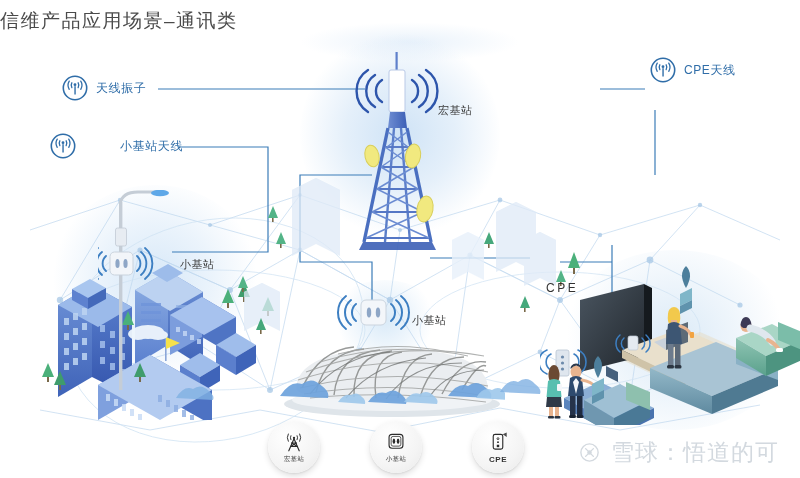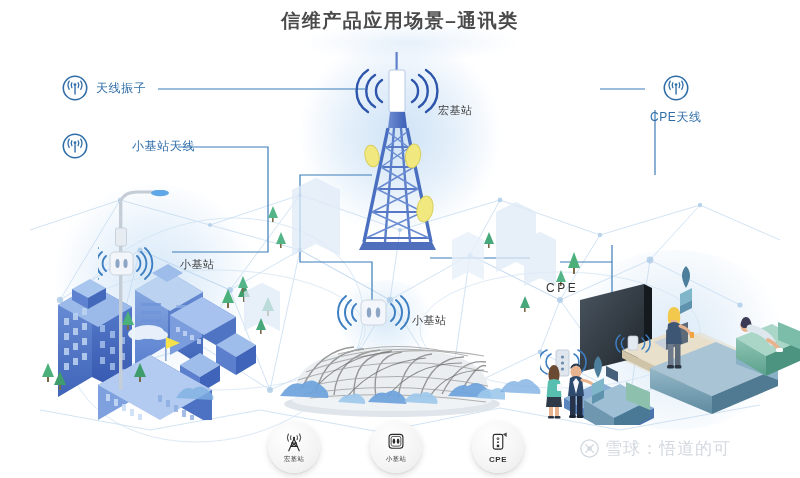--- a/index.html
+++ b/index.html
@@ -19,22 +19,22 @@
     background:radial-gradient(circle,#d7e8f8 0%,rgba(215,232,248,.5) 40%,rgba(255,255,255,0) 72%);}
   .glow-room{left:560px;top:250px;width:230px;height:180px;
     background:radial-gradient(circle,#dbeaf7 0%,rgba(219,234,247,.45) 42%,rgba(255,255,255,0) 74%);}
   .glow-small{left:330px;top:280px;width:110px;height:80px;
     background:radial-gradient(circle,#d9eaf8 0%,rgba(255,255,255,0) 70%);}
   .glow-title{left:300px;top:22px;width:220px;height:40px;
     background:radial-gradient(ellipse,#e9f2fb 0%,rgba(255,255,255,0) 70%);}
 
   
   .title{
-    position:absolute;left:0;top:8px;width:800px;text-align:center;
-    font-size:19px;color:#4a4a4a;letter-spacing:1.5px;font-weight:700;
+    position:absolute;left:0;top:8px;width:800px;text-align:left;
+    font-size:19px;color:#4a4a4a;letter-spacing:1.5px;font-weight:400;
   }
 
   
   .callout{position:absolute;display:flex;align-items:center;gap:8px;}
   .cicon{width:26px;height:26px;flex:0 0 26px;}
   .clabel{font-size:12px;color:#2f6da8;letter-spacing:.6px;white-space:nowrap;}
 
   
   .lines{position:absolute;inset:0;}
 
@@ -49,22 +49,22 @@
     background:radial-gradient(circle at 38% 30%,#ffffff 0%,#f4f4f4 62%,#e9e9e9 100%);
     box-shadow:0 3px 6px rgba(0,0,0,.13), 0 1px 2px rgba(0,0,0,.08);
     display:flex;flex-direction:column;align-items:center;justify-content:center;gap:1px;
   }
   .pill .gl{width:26px;height:24px;display:block;}
   .pill .pl{font-size:6.5px;color:#333;letter-spacing:.3px;line-height:1;}
   .pill .pl.big{font-size:8px;font-weight:bold;letter-spacing:.5px;}
 
   
   .watermark{
-    position:absolute;left:580px;top:437px;display:flex;align-items:center;gap:6px;
-    color:#d3d9df;font-size:17px;letter-spacing:1px;user-select:none;
+    position:absolute;left:580px;top:437px;display:flex;align-items:center;gap:12px;
+    color:#d3d9df;font-size:23px;letter-spacing:1px;user-select:none;
   }
   .wm-logo{width:19px;height:19px;flex:0 0 19px;}
 </style>
 </head>
 <body>
 
 <div id="stage">
 
   <div class="glow glow-title"></div>
   <div class="glow glow-tower"></div>
@@ -641,36 +641,36 @@
       <g stroke="#2f6da8" fill="none" stroke-width="1.4" stroke-linecap="round">
         <path d="M10.6 8.4 a5 5 0 0 0 0 5.2"></path>
         <path d="M7.8 6.6 a8.4 8.4 0 0 0 0 8.8"></path>
         <path d="M17.4 8.4 a5 5 0 0 1 0 5.2"></path>
         <path d="M20.2 6.6 a8.4 8.4 0 0 1 0 8.8"></path>
       </g>
     </svg>
     <span class="clabel">天线振子</span>
   </div>
 
-  <div class="callout" style="left:62px;top:133px;gap:44px;">
+  <div class="callout" style="left:50px;top:133px;gap:44px;">
     <svg class="cicon" viewBox="0 0 28 28">
       <circle cx="14" cy="14" r="12.6" fill="none" stroke="#2f6da8" stroke-width="1.7"></circle>
       <rect x="13.3" y="12" width="1.5" height="9" fill="#2f6da8"></rect>
       <circle cx="14" cy="10.4" r="1.5" fill="#2f6da8"></circle>
       <g stroke="#2f6da8" fill="none" stroke-width="1.4" stroke-linecap="round">
         <path d="M10.6 8.4 a5 5 0 0 0 0 5.2"></path>
         <path d="M7.8 6.6 a8.4 8.4 0 0 0 0 8.8"></path>
         <path d="M17.4 8.4 a5 5 0 0 1 0 5.2"></path>
         <path d="M20.2 6.6 a8.4 8.4 0 0 1 0 8.8"></path>
       </g>
     </svg>
     <span class="clabel">小基站天线</span>
   </div>
 
-  <div class="callout" style="left:650px;top:75px;flex-direction:column;">
+  <div class="callout" style="left:650px;top:57px;">
     <svg class="cicon" viewBox="0 0 28 28">
       <circle cx="14" cy="14" r="12.6" fill="none" stroke="#2f6da8" stroke-width="1.7"></circle>
       <rect x="13.3" y="12" width="1.5" height="9" fill="#2f6da8"></rect>
       <circle cx="14" cy="10.4" r="1.5" fill="#2f6da8"></circle>
       <g stroke="#2f6da8" fill="none" stroke-width="1.4" stroke-linecap="round">
         <path d="M10.6 8.4 a5 5 0 0 0 0 5.2"></path>
         <path d="M7.8 6.6 a8.4 8.4 0 0 0 0 8.8"></path>
         <path d="M17.4 8.4 a5 5 0 0 1 0 5.2"></path>
         <path d="M20.2 6.6 a8.4 8.4 0 0 1 0 8.8"></path>
       </g>

